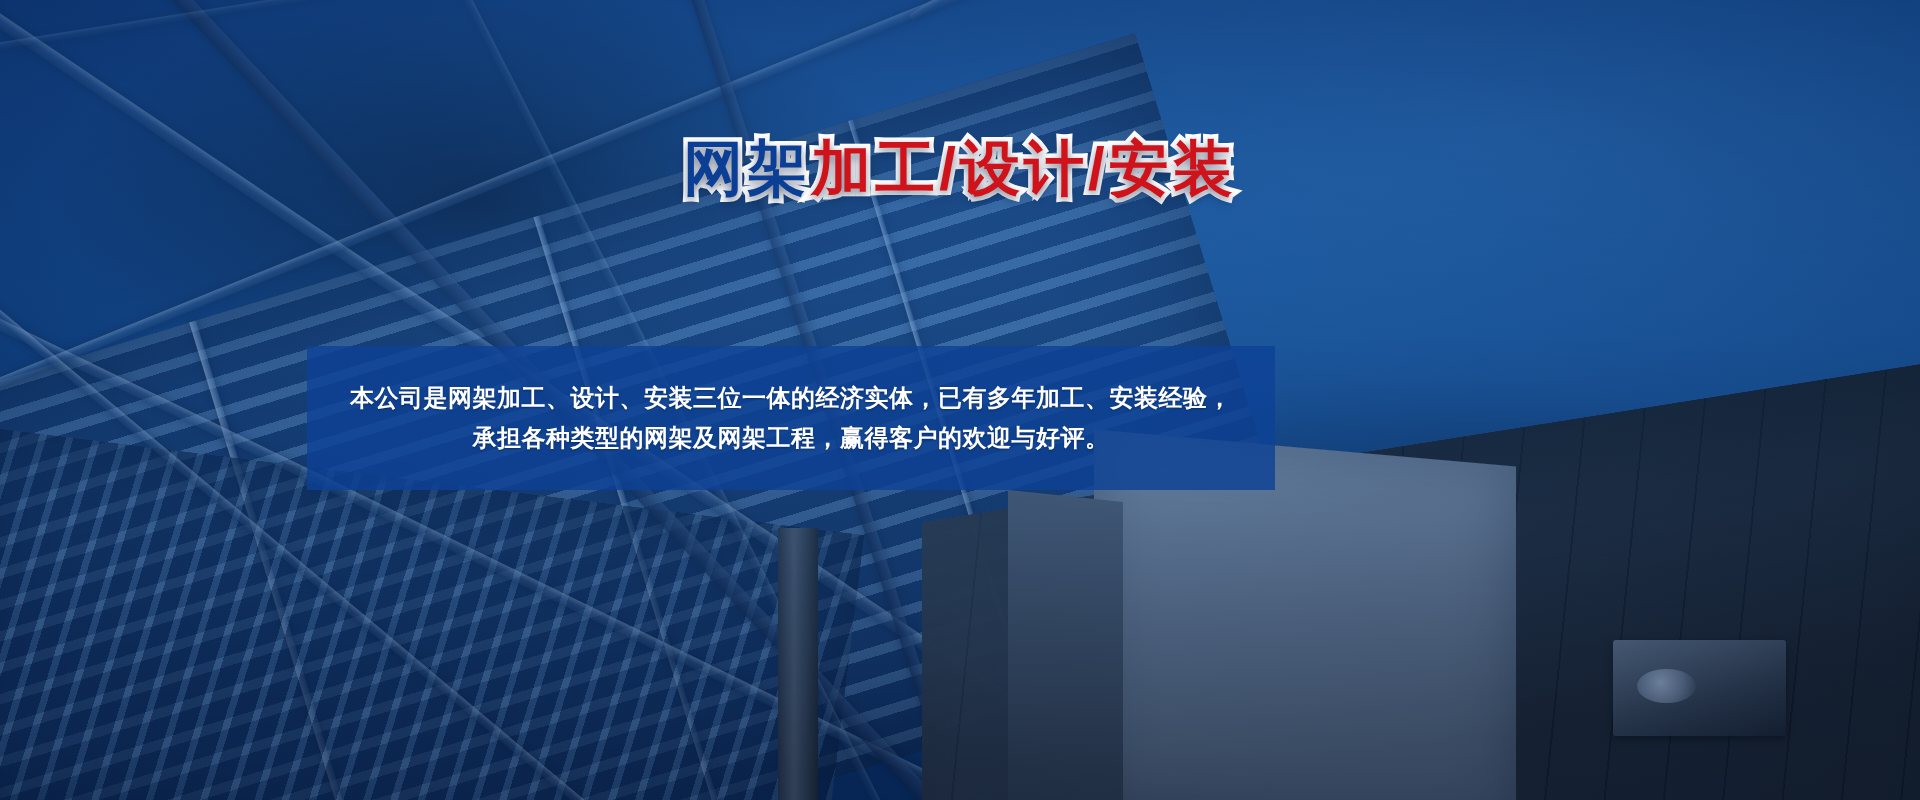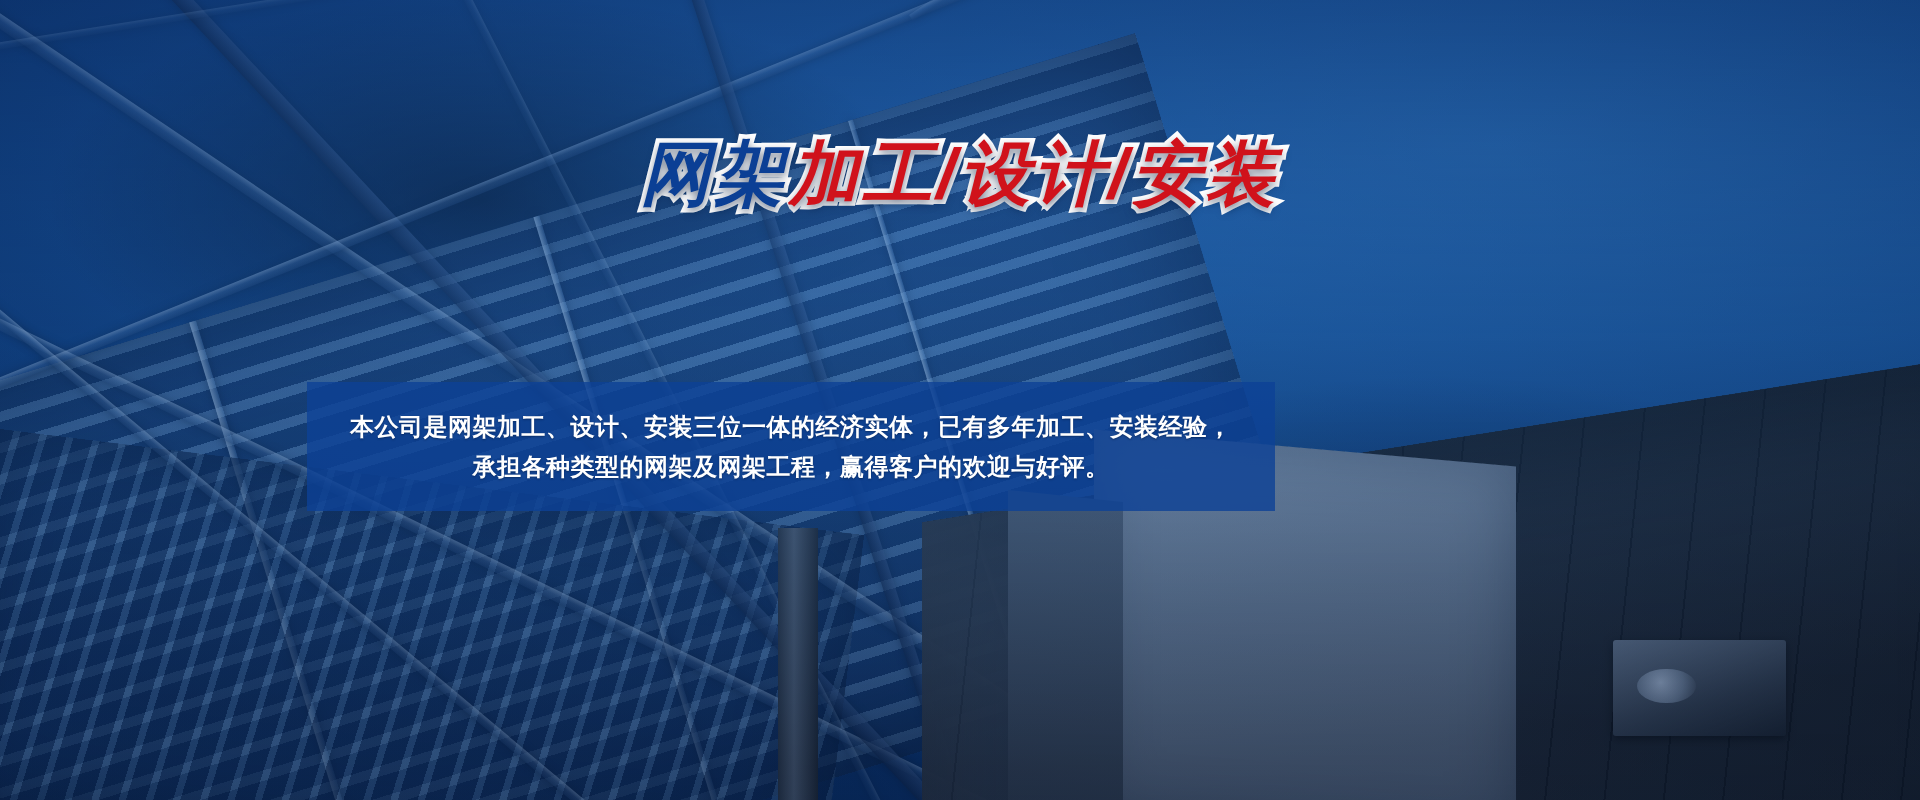--- a/index.html
+++ b/index.html
@@ -151,44 +151,43 @@
     line-height:1;
     user-select:none;
   }
   .title-line {
     display:block;
     font-weight:700;
     letter-spacing:4px;
     font-size:80px;
     white-space:nowrap;
   }
-  .title-line-1 { font-size:70px;font-style:italic; }
+  .title-line-1 { font-size:60px; }
   .title-line-2 { font-size:74px; margin-top:14px; letter-spacing:14px; }
 
   
   .seg {
     display:inline-block;
     -webkit-text-stroke:9px #ffffff;
     paint-order:stroke fill;
     text-shadow:
       0 4px 9px rgba(3,24,56,.55),
       0 1px 0 rgba(255,255,255,.35);
   }
   .seg-blue { color:#0b3f95; }
   .seg-red  { color:#d0121b; }
 
   
   .desc-panel {
     position:absolute;
     left:307px; top:346px;
-    width:968px; height:129px;
+    width:968px; height:144px;
     background:rgba(13,65,150,.80);
     display:flex; align-items:center; justify-content:center;
     padding:0 36px;
-    margin-top:36px;
   }
   .desc-text {
     color:#ffffff;
     font-size:24px;
     font-weight:700;
     line-height:40px;
     text-align:center;
     letter-spacing:.5px;
     text-shadow:0 1px 2px rgba(0,20,50,.45);
   }

